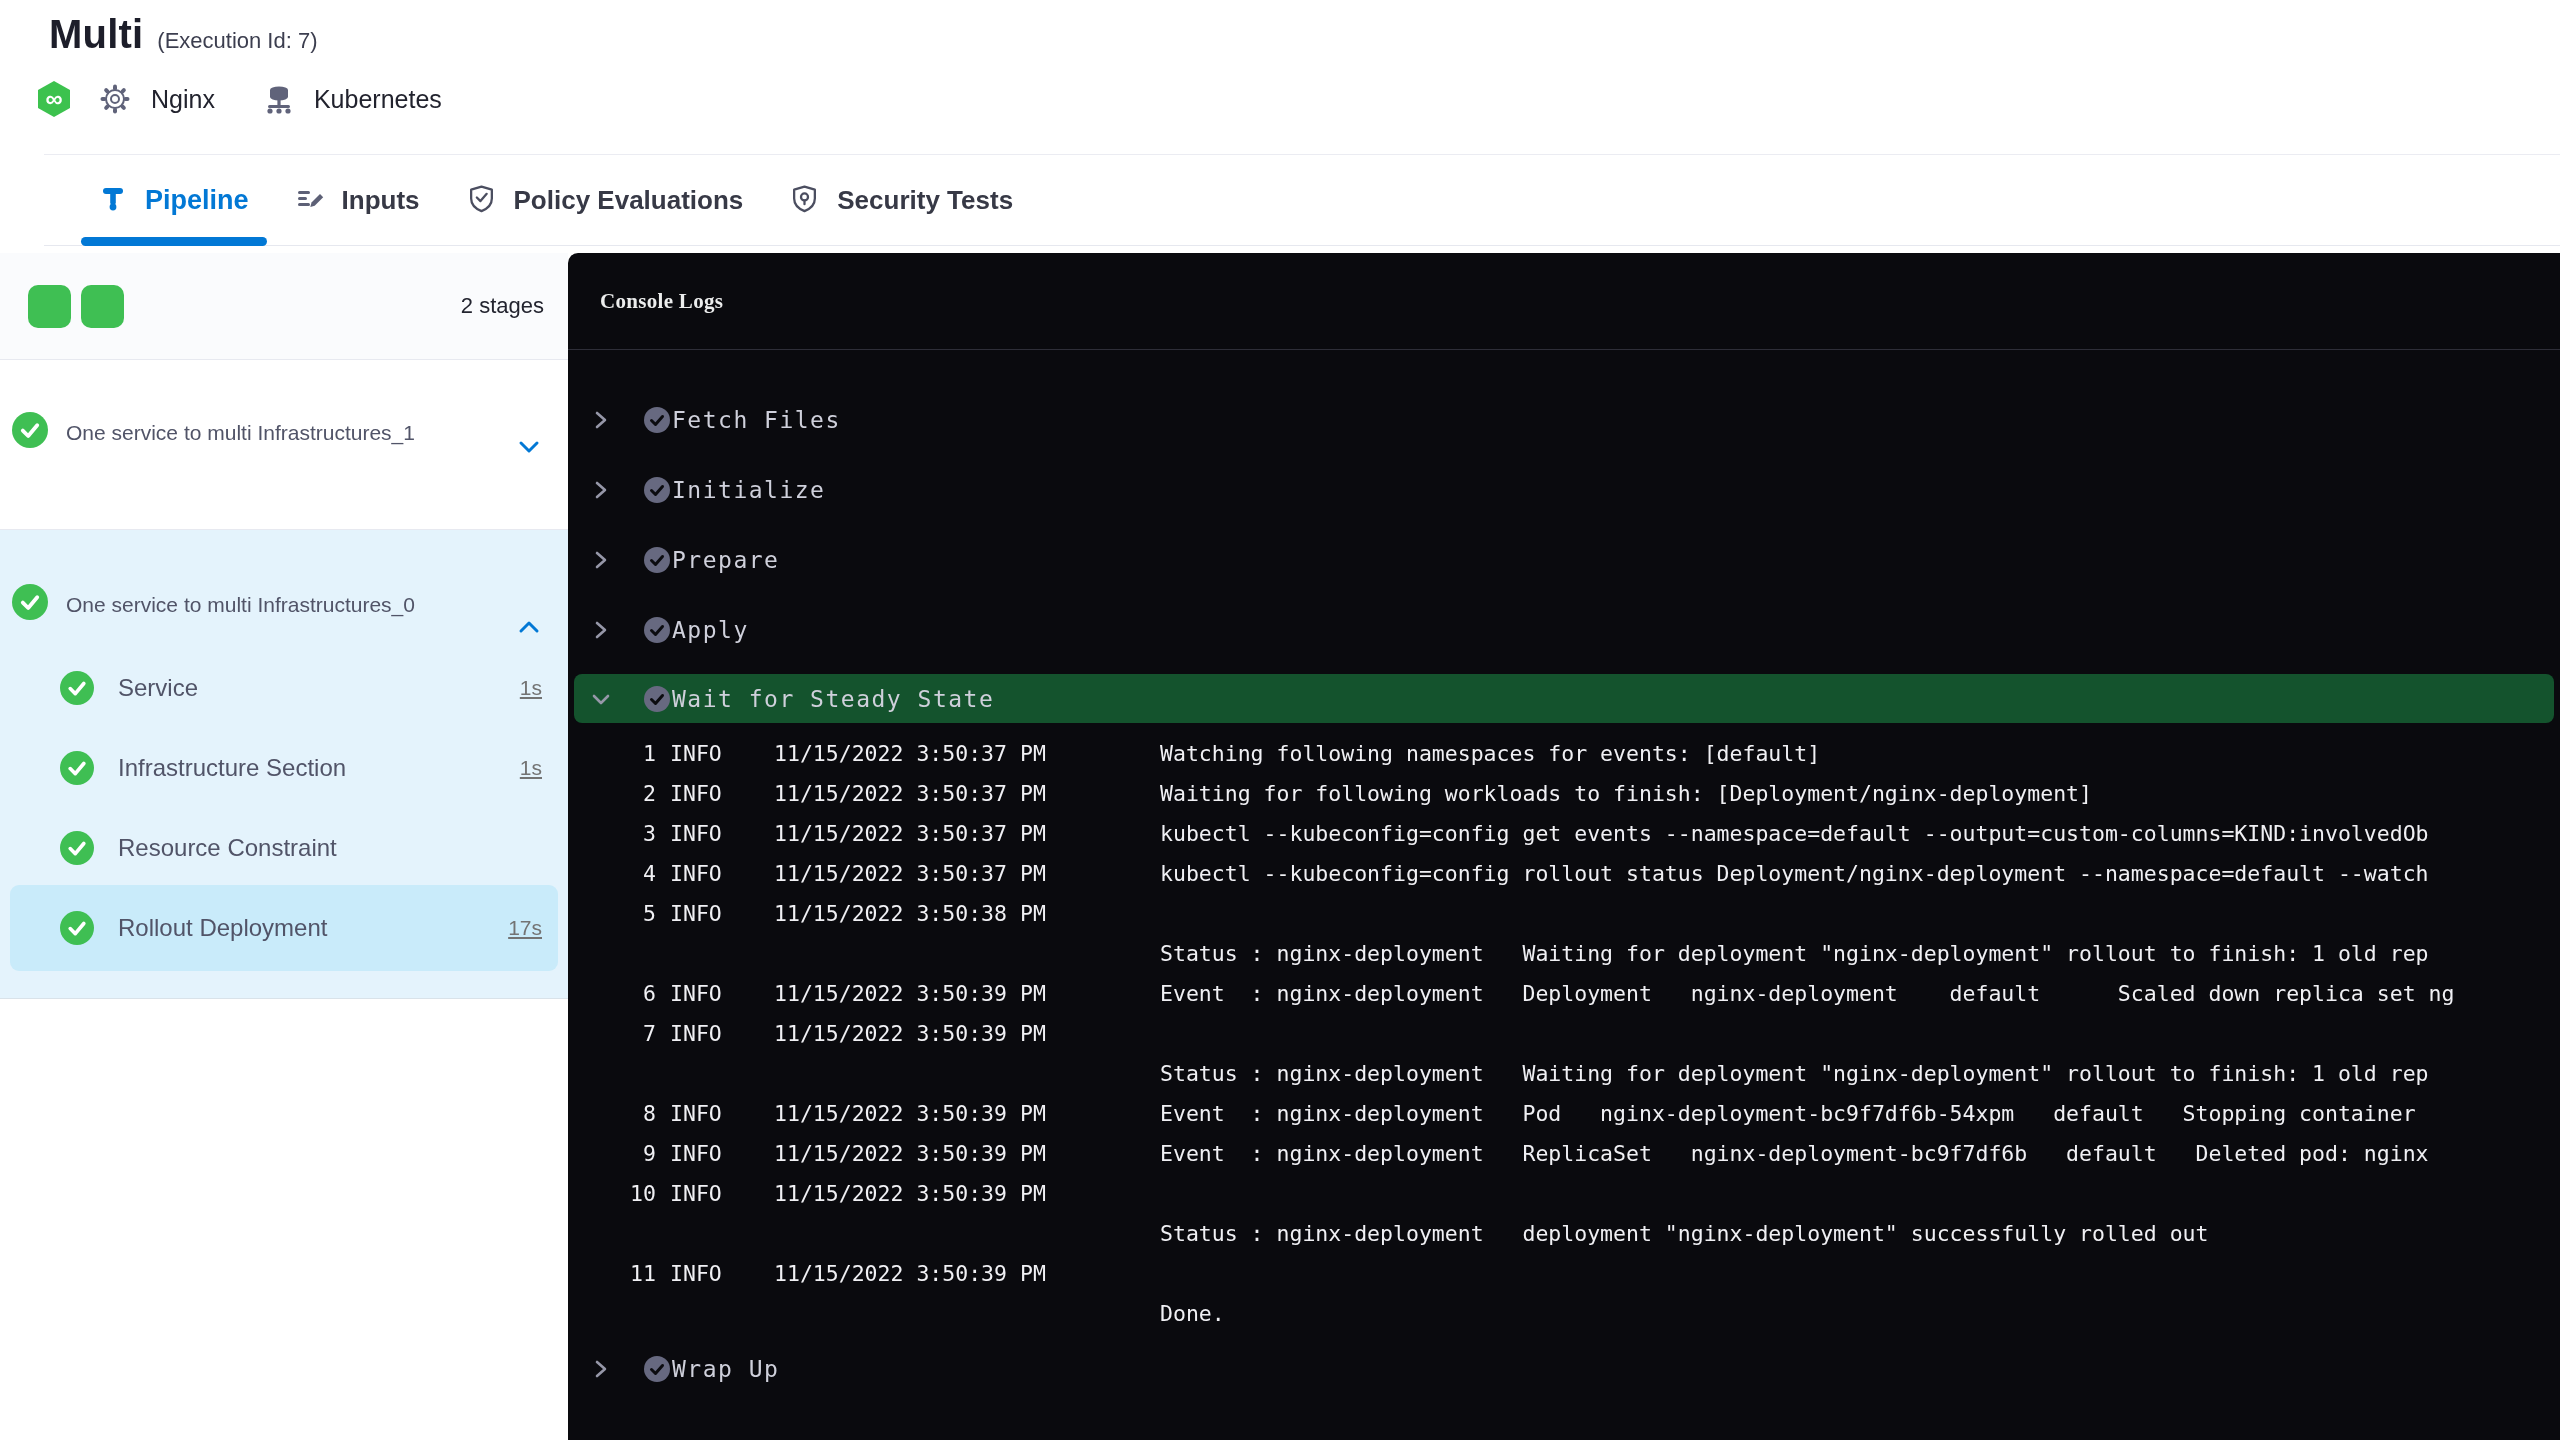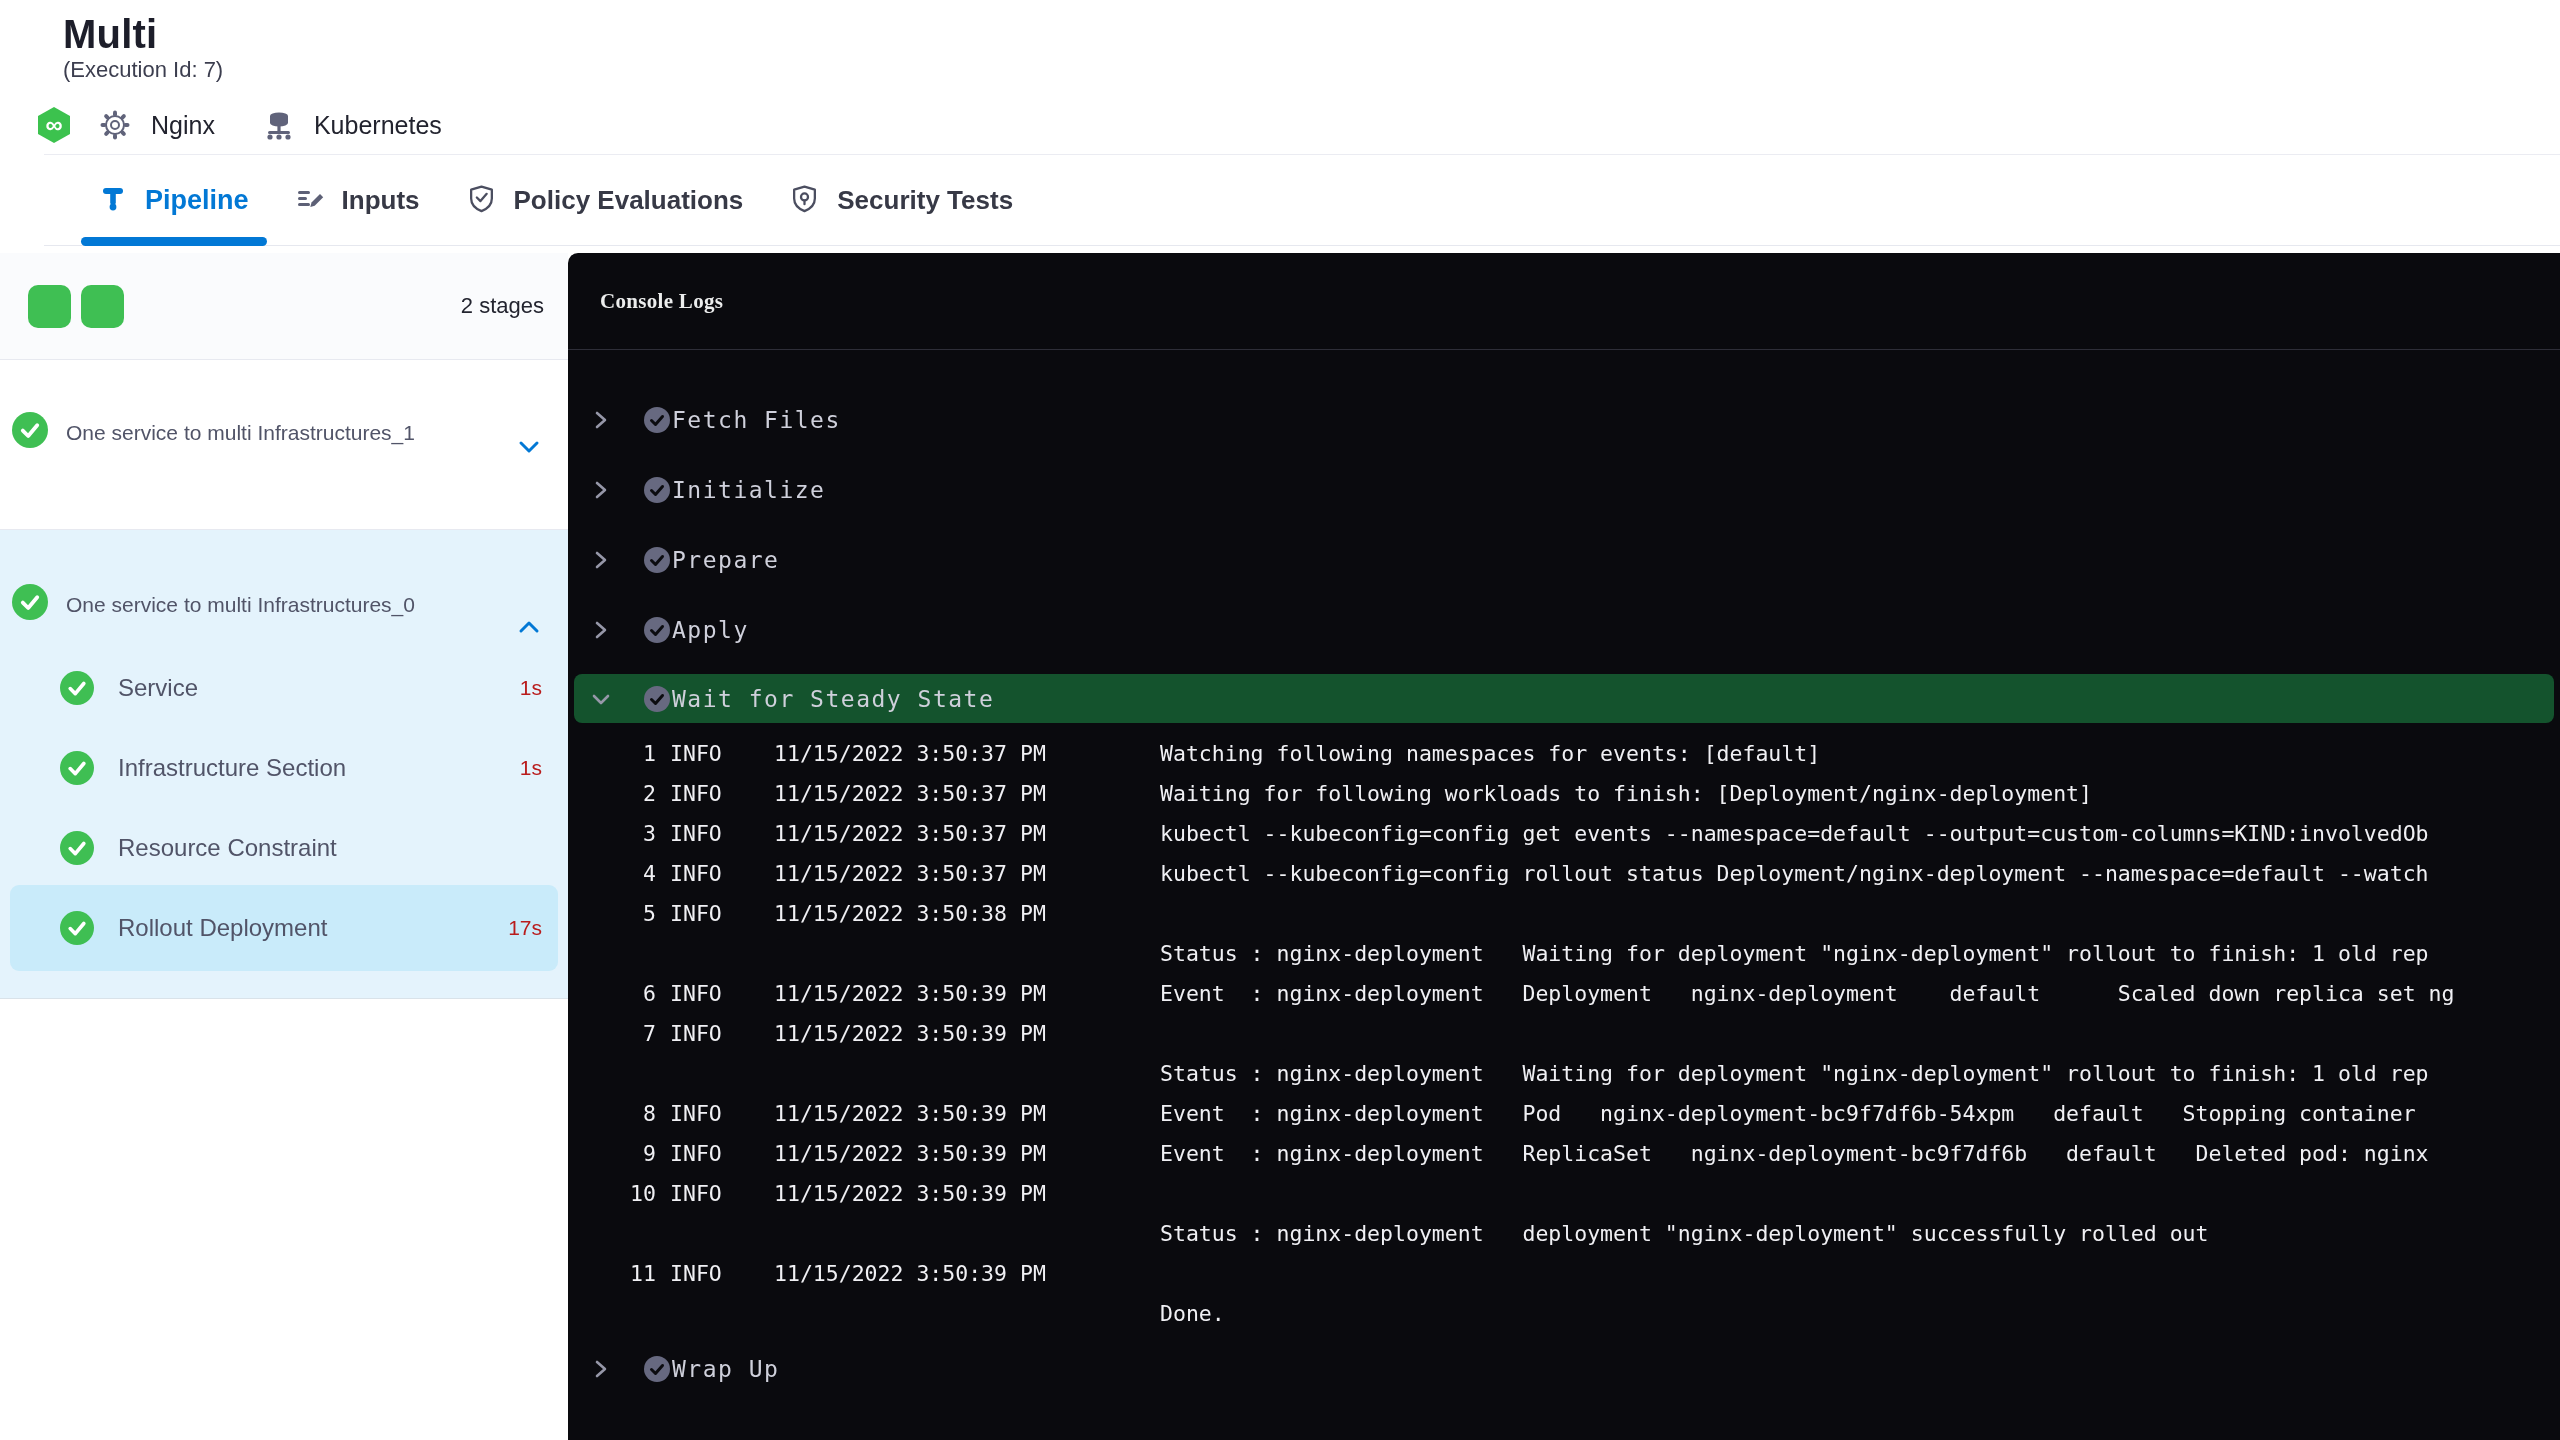--- a/index.html
+++ b/index.html
@@ -2,21 +2,21 @@
 <html><head>
 <meta charset="utf-8">
 <style>
   * { margin:0; padding:0; box-sizing:border-box; }
   html,body { width:2560px; height:1440px; overflow:hidden; background:#fff;
     font-family:"Liberation Sans", sans-serif; }
   .page { position:relative; width:2560px; height:1440px; }
 
   
   .hdr { position:absolute; top:0; left:0; right:0; height:154px; background:#fff; }
-  .title-row { padding:12px 0 0 49px; display:flex; align-items:baseline;flex-direction:column; }
+  .title-row { padding:12px 0 0 49px; display:flex; align-items:baseline; }
   .page-title { font-size:40px; font-weight:700; color:#1d1e2a; letter-spacing:.2px; }
   .exec-id { margin-left:14px; font-size:22px; color:#3c3e4f; }
   .meta-row { margin-top:24px; margin-left:38px; display:flex; align-items:center; }
   .hex { width:32px; height:36px; background:#3cc24e; color:#fff;
     clip-path:polygon(50% 0,100% 25%,100% 75%,50% 100%,0 75%,0 25%);
     display:flex; align-items:center; justify-content:center;
     font-size:24px; font-weight:700; line-height:1; }
   .meta-ic { margin-left:30px; display:flex; align-items:center; }
   .meta-label { margin-left:21px; font-size:25px; color:#22232e; font-weight:500; }
   .meta-gap { margin-left:50px; }
@@ -47,21 +47,21 @@
 
   .stage-expanded { background:#e4f3fc; border-bottom:1px solid #d9e2e9; padding-bottom:30px; }
   .stage-header { position:relative; padding:54px 64px 26px 12px; cursor:pointer; }
   .step-row { position:relative; height:80px; display:flex; align-items:center;
     padding:0 26px 0 60px; cursor:pointer; }
   .step-row > * { position:relative; z-index:1; }
   .step-row.selected::before { content:''; position:absolute; left:10px; right:10px;
     top:-3px; bottom:-3px; background:#c9ebfa; border-radius:9px; z-index:0; }
   .step-check { margin-right:24px; flex:0 0 auto; }
   .step-name { font-size:24px; color:#515468; }
-  .step-time { margin-left:auto; font-size:21px; color:#b91c1c; }
+  .step-time { margin-left:auto; font-size:21px; color:#737373;text-decoration:underline; }
 
   
   .console { position:absolute; left:568px; top:253px; right:0; bottom:0;
     background:#0a0a0e; border-top-left-radius:10px; overflow:hidden;
     font-family:"DejaVu Sans Mono", monospace; }
   .console-header { height:97px; border-bottom:1px solid #2e2e38;
     display:flex; align-items:center; padding-left:32px; }
   .console-title { font-family:Liberation Serif, serif; font-size:21px;
     font-weight:700; color:#eceded; letter-spacing:.3px; }
   .console-body { padding-top:35px; }

